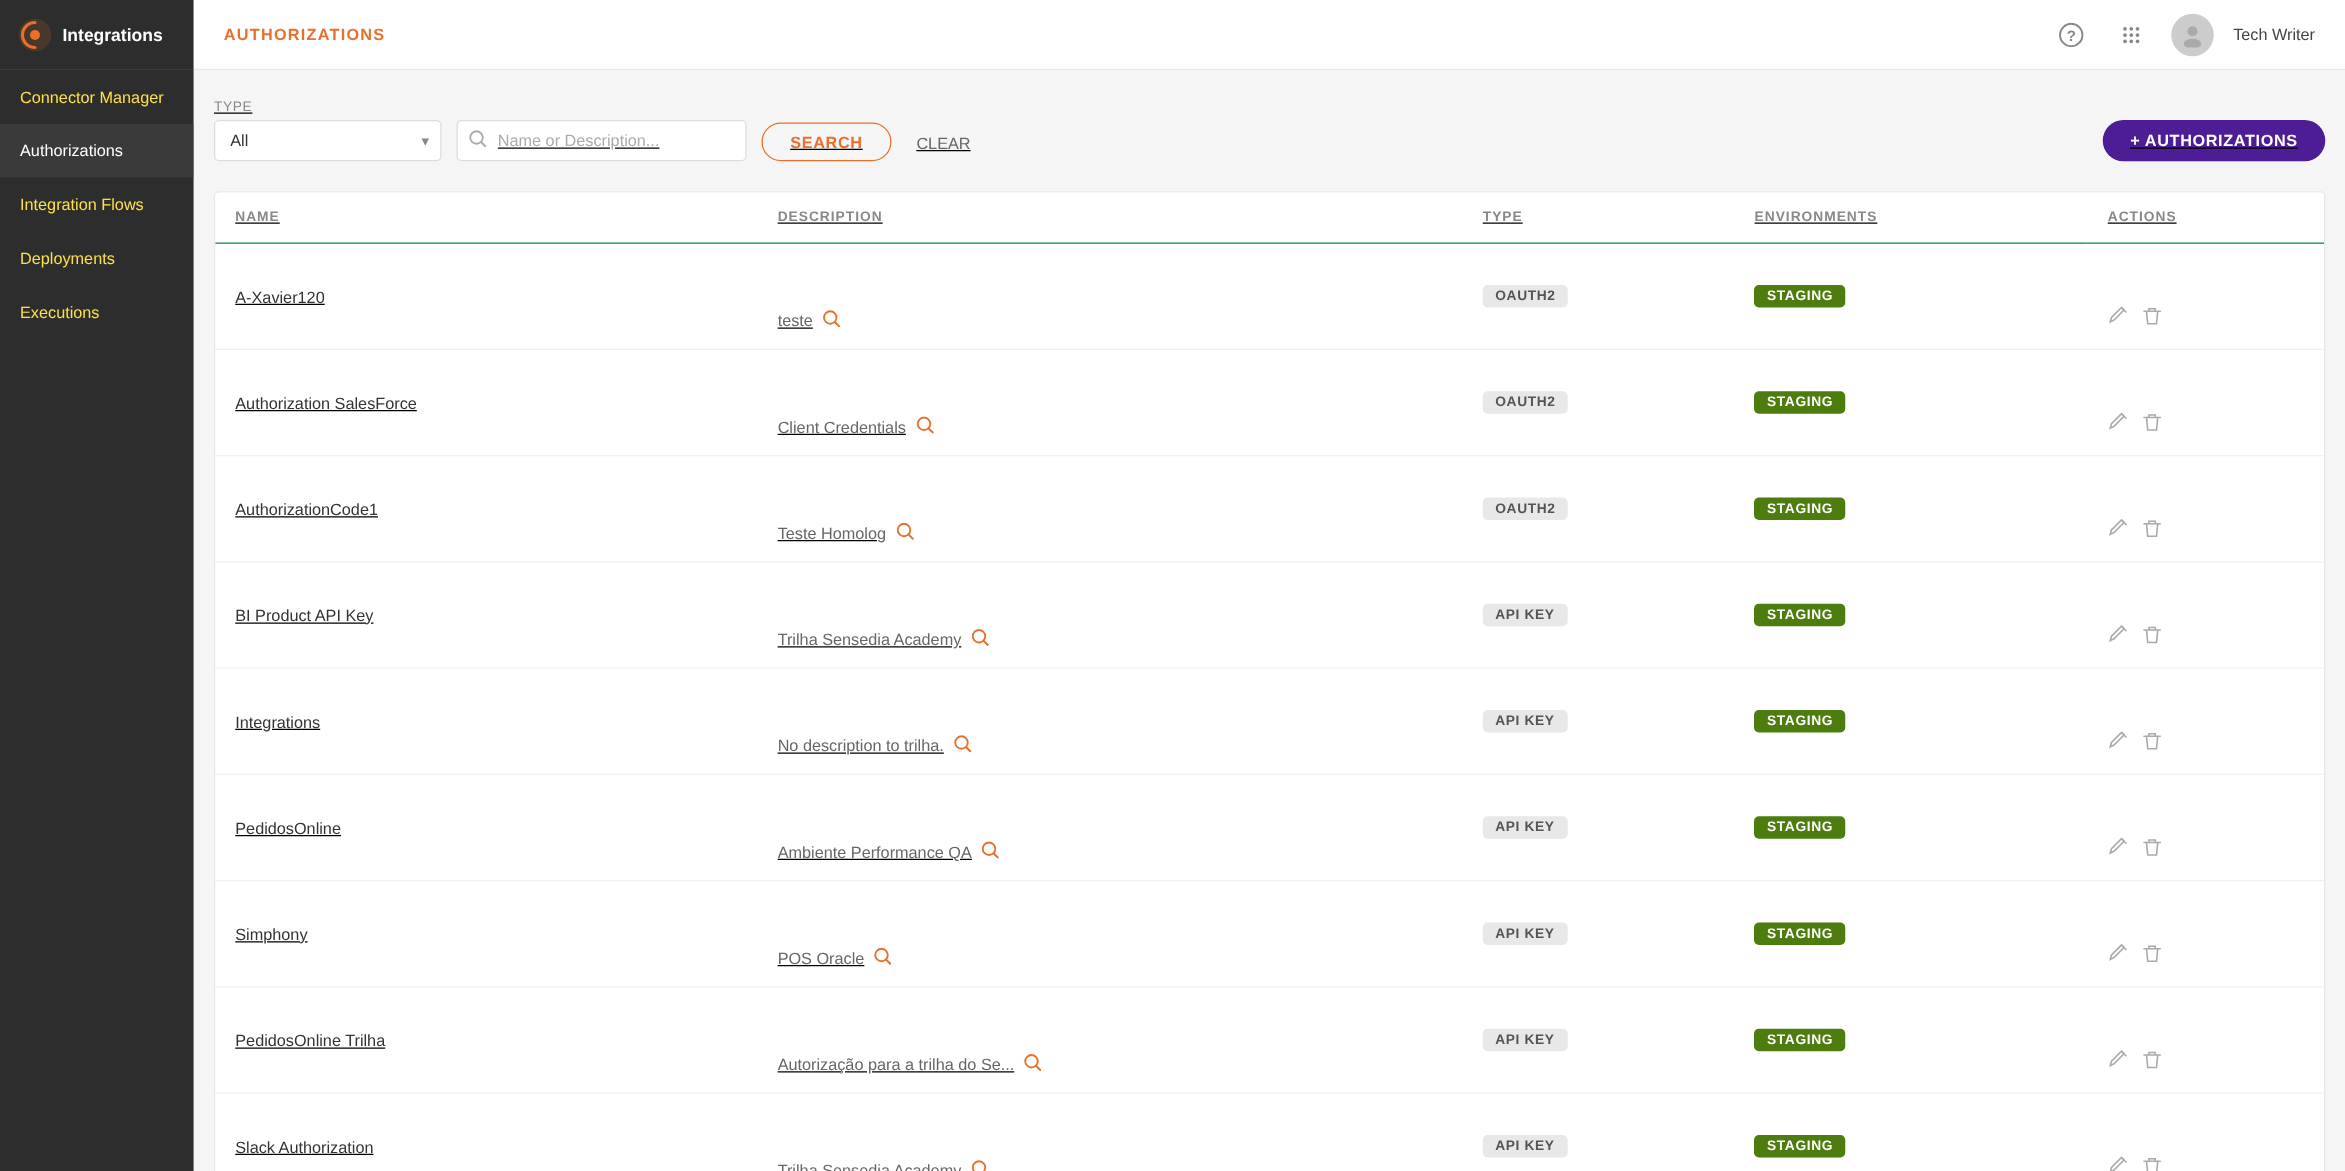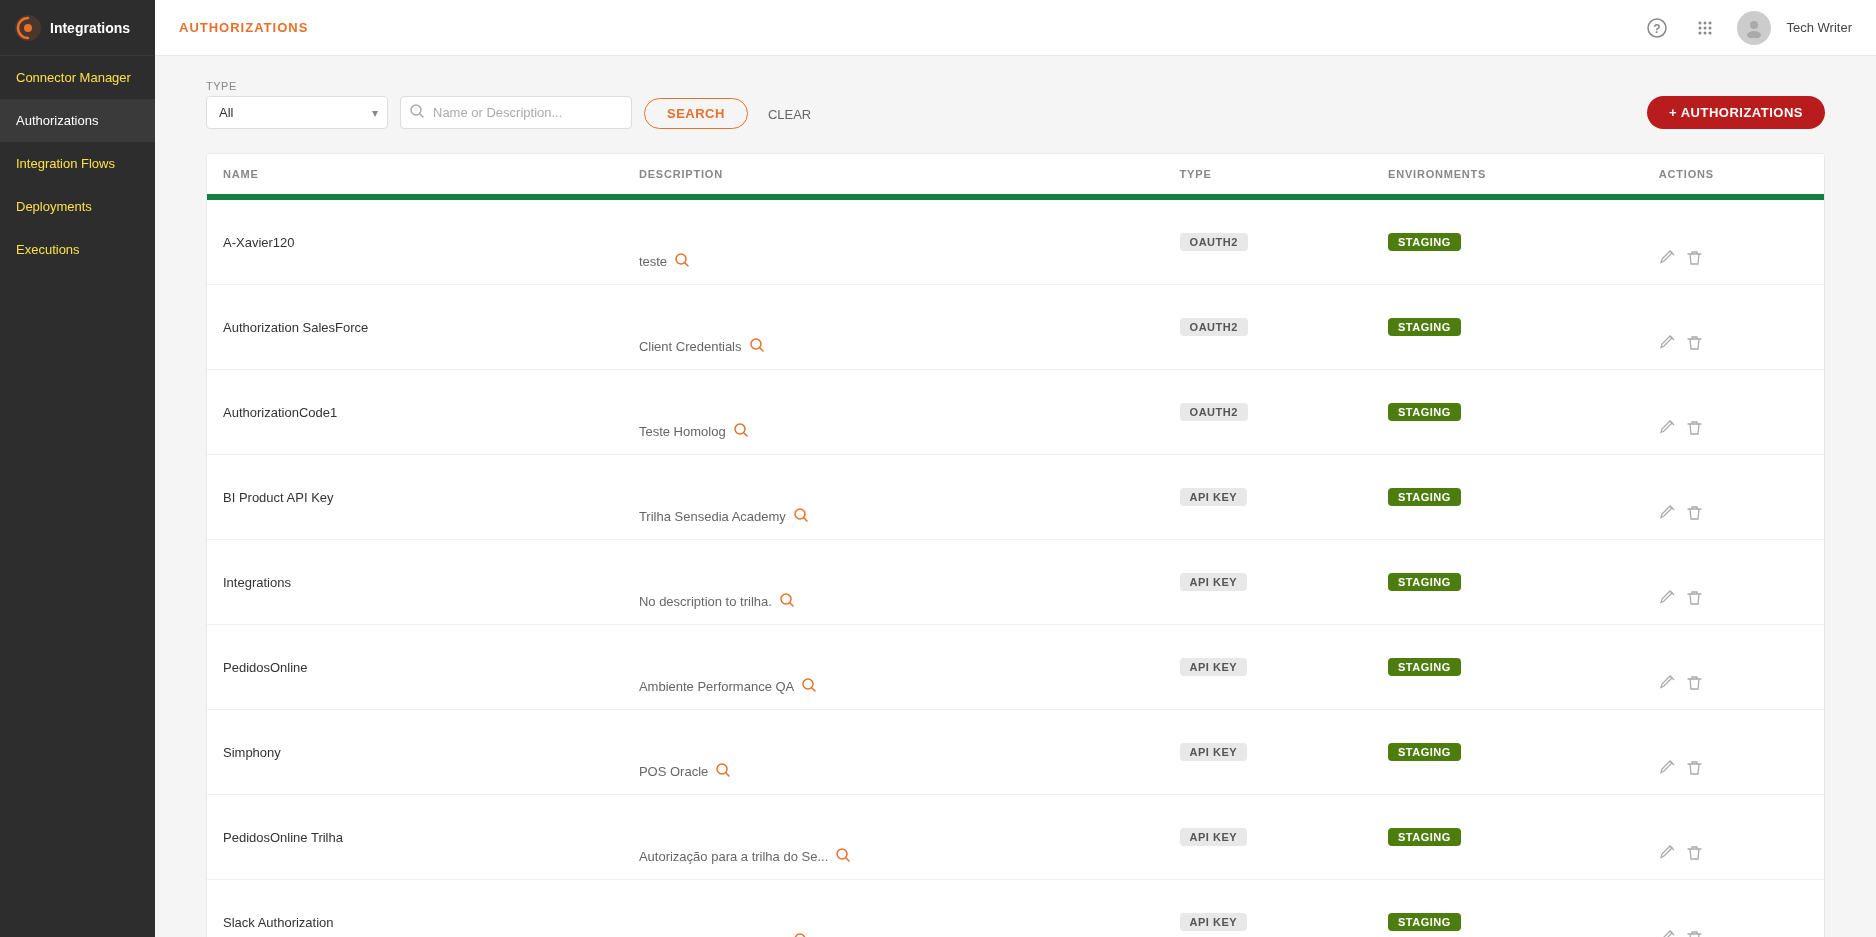--- a/index.html
+++ b/index.html
@@ -123,22 +123,23 @@
       font-size: 18px;
     }
     .topbar-username {
       font-size: 13px;
       color: #444;
     }
 
     
     .content {
       flex: 1;
-      padding: 24px 51px;
+      padding: 24px 16px;
       overflow-y: auto;
+      text-decoration: underline;
     }
 
     
     .filters-row {
       display: flex;
       align-items: flex-end;
       gap: 12px;
       margin-bottom: 24px;
     }
     .filter-group {
@@ -212,21 +213,21 @@
       background: transparent;
       border: none;
       font-size: 13px;
       color: #666;
       cursor: pointer;
       padding: 7px 8px;
       font-weight: 500;
     }
     .btn-add-auth {
       margin-left: auto;
-      background: #b91c1c;
+      background: #4c1d95;
       border: none;
       border-radius: 24px;
       padding: 9px 22px;
       font-size: 13px;
       font-weight: 600;
       color: #ffffff;
       cursor: pointer;
       display: flex;
       align-items: center;
       gap: 6px;
@@ -238,21 +239,21 @@
       background: #ffffff;
       border-radius: 4px;
       border: 1px solid #e8e8e8;
       overflow: hidden;
     }
     table {
       width: 100%;
       border-collapse: collapse;
     }
     thead tr {
-      border-bottom: 6px solid #15803d;
+      border-bottom: 1px solid #15803d;
     }
     thead th {
       padding: 14px 16px;
       text-align: left;
       font-size: 11px;
       font-weight: 600;
       color: #888;
       letter-spacing: 0.8px;
       text-transform: uppercase;
       background: #fff;

